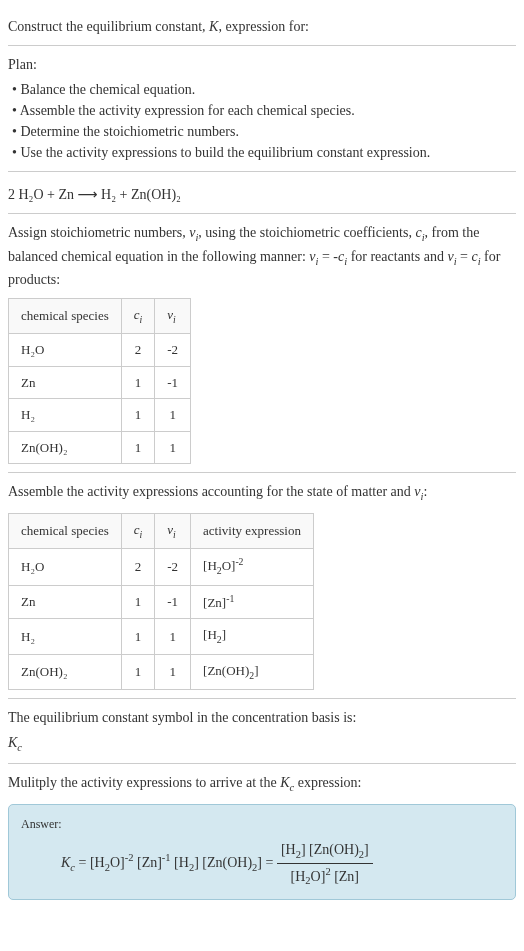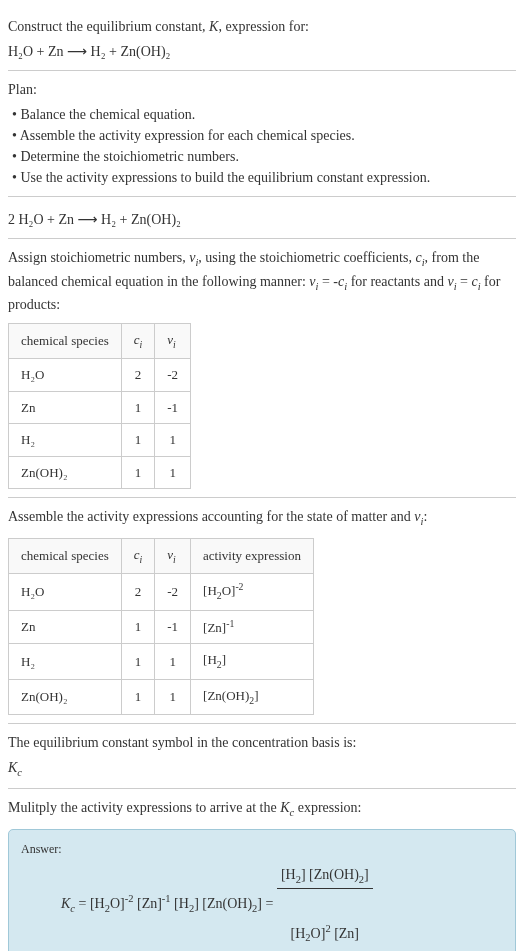--- a/index.html
+++ b/index.html
@@ -64,32 +64,30 @@
       text-align: center;
     }
     .frac .num {
       display: block;
       border-bottom: 1px solid #333;
       padding: 0 4px;
     }
     .frac .den {
       display: block;
       padding: 0 4px;
-      margin-top: 32px;
     }
     .nowrap { white-space: nowrap; }
   </style>
 </head>
 <body>
 
 <div class="section">
   <div>
     Construct the equilibrium constant, <span class="italic">K</span>, expression for:
   </div>
-  <div class="equation">H₂O + Zn ⟶ H₂ + Zn(OH)₂</div>
 </div>
 
 <div class="section">
   <div>Plan:</div>
   <div class="bullet-list">
     <div class="bullet-item">• Balance the chemical equation.</div>
     <div class="bullet-item">• Assemble the activity expression for each chemical species.</div>
     <div class="bullet-item">• Determine the stoichiometric numbers.</div>
     <div class="bullet-item">• Use the activity expressions to build the equilibrium constant expression.</div>
   </div>

